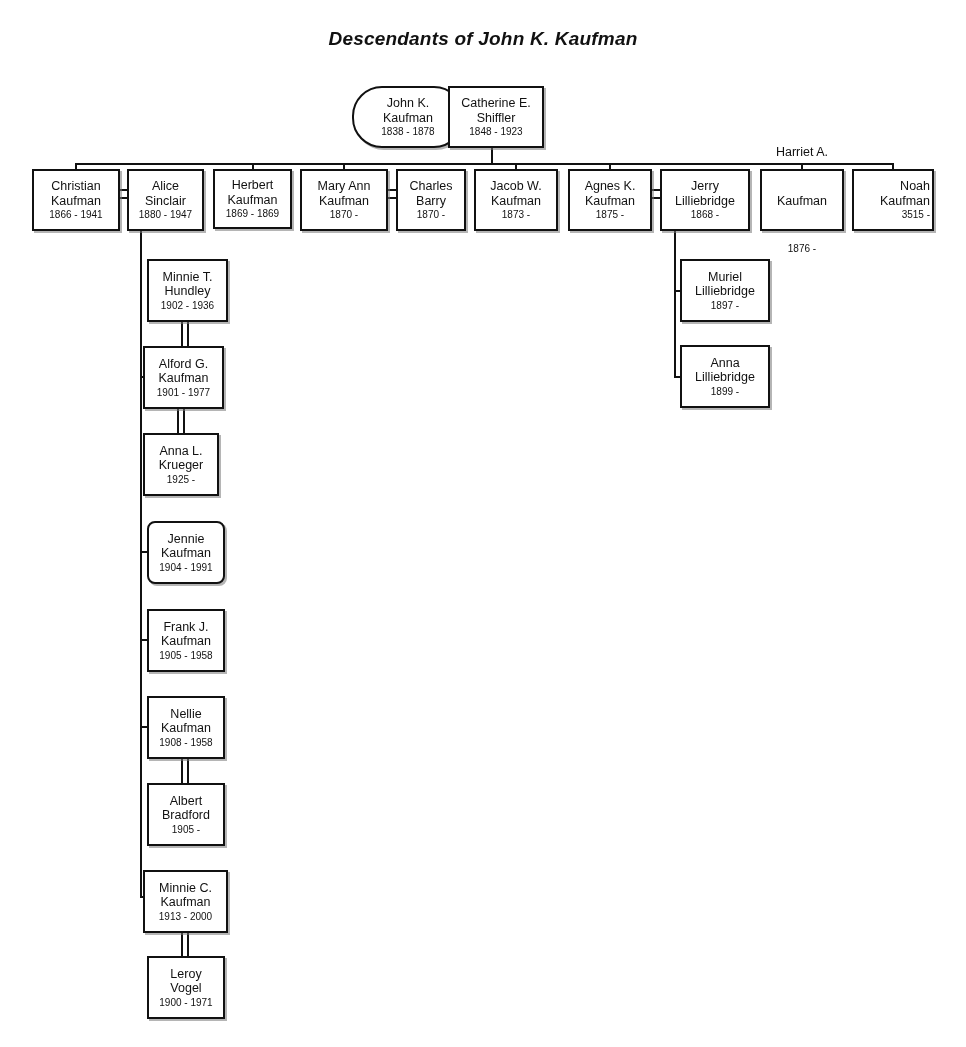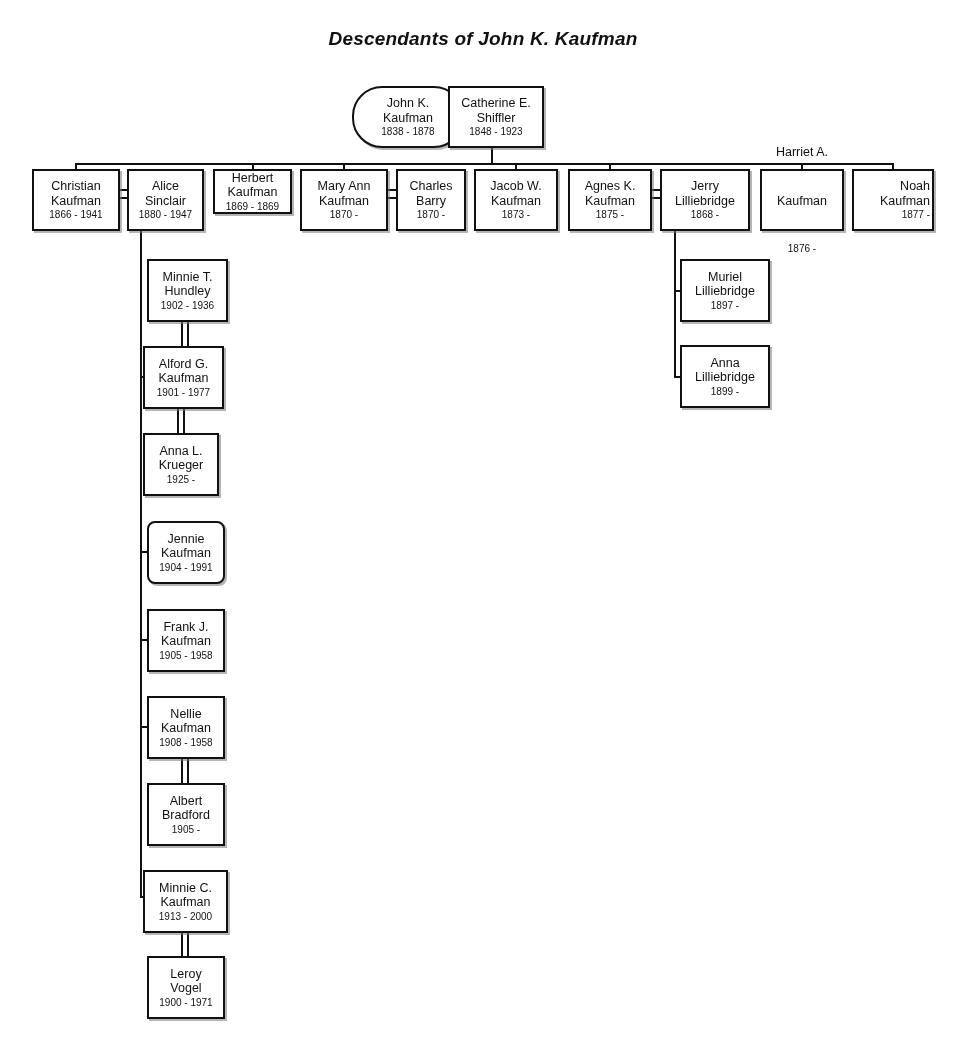--- a/index.html
+++ b/index.html
@@ -121,21 +121,21 @@
       <div class="person-box" style="left: 32px; top: 169px; width: 88px; height: 62px;">
         <div class="person-name">Christian</div>
         <div class="person-name">Kaufman</div>
         <div class="person-dates">1866 - 1941</div>
       </div>
       <div class="person-box" style="left: 127px; top: 169px; width: 77px; height: 62px;">
         <div class="person-name">Alice</div>
         <div class="person-name">Sinclair</div>
         <div class="person-dates">1880 - 1947</div>
       </div>
-      <div class="person-box" style="left: 213px; top: 169px; width: 79px; height: 45px;">
+      <div class="person-box" style="left: 213px; top: 169px; width: 79px; height: 60px;">
         <div class="person-name">Herbert</div>
         <div class="person-name">Kaufman</div>
         <div class="person-dates">1869 - 1869</div>
       </div>
       <div class="person-box" style="left: 300px; top: 169px; width: 88px; height: 62px;">
         <div class="person-name">Mary Ann</div>
         <div class="person-name">Kaufman</div>
         <div class="person-dates">1870 -</div>
       </div>
       <div class="person-box" style="left: 396px; top: 169px; width: 70px; height: 62px;">
@@ -159,21 +159,21 @@
         <div class="person-dates">1868 -</div>
       </div>
       <div class="person-box" style="left: 760px; top: 169px; width: 84px; height: 62px; gap: 34px;">
         <div class="person-name">Harriet A.</div>
         <div class="person-name">Kaufman</div>
         <div class="person-dates">1876 -</div>
       </div>
       <div class="person-box" style="left: 852px; top: 169px; width: 82px; height: 62px; align-items: flex-end;">
         <div class="person-name">Noah</div>
         <div class="person-name">Kaufman</div>
-        <div class="person-dates">1877 -</div>
+        <div class="person-dates">3515 -</div>
       </div>
       <div class="person-box" style="left: 680px; top: 259px; width: 90px; height: 63px;">
         <div class="person-name">Muriel</div>
         <div class="person-name">Lilliebridge</div>
         <div class="person-dates">1897 -</div>
       </div>
       <div class="person-box" style="left: 680px; top: 345px; width: 90px; height: 63px;">
         <div class="person-name">Anna</div>
         <div class="person-name">Lilliebridge</div>
         <div class="person-dates">1899 -</div>

